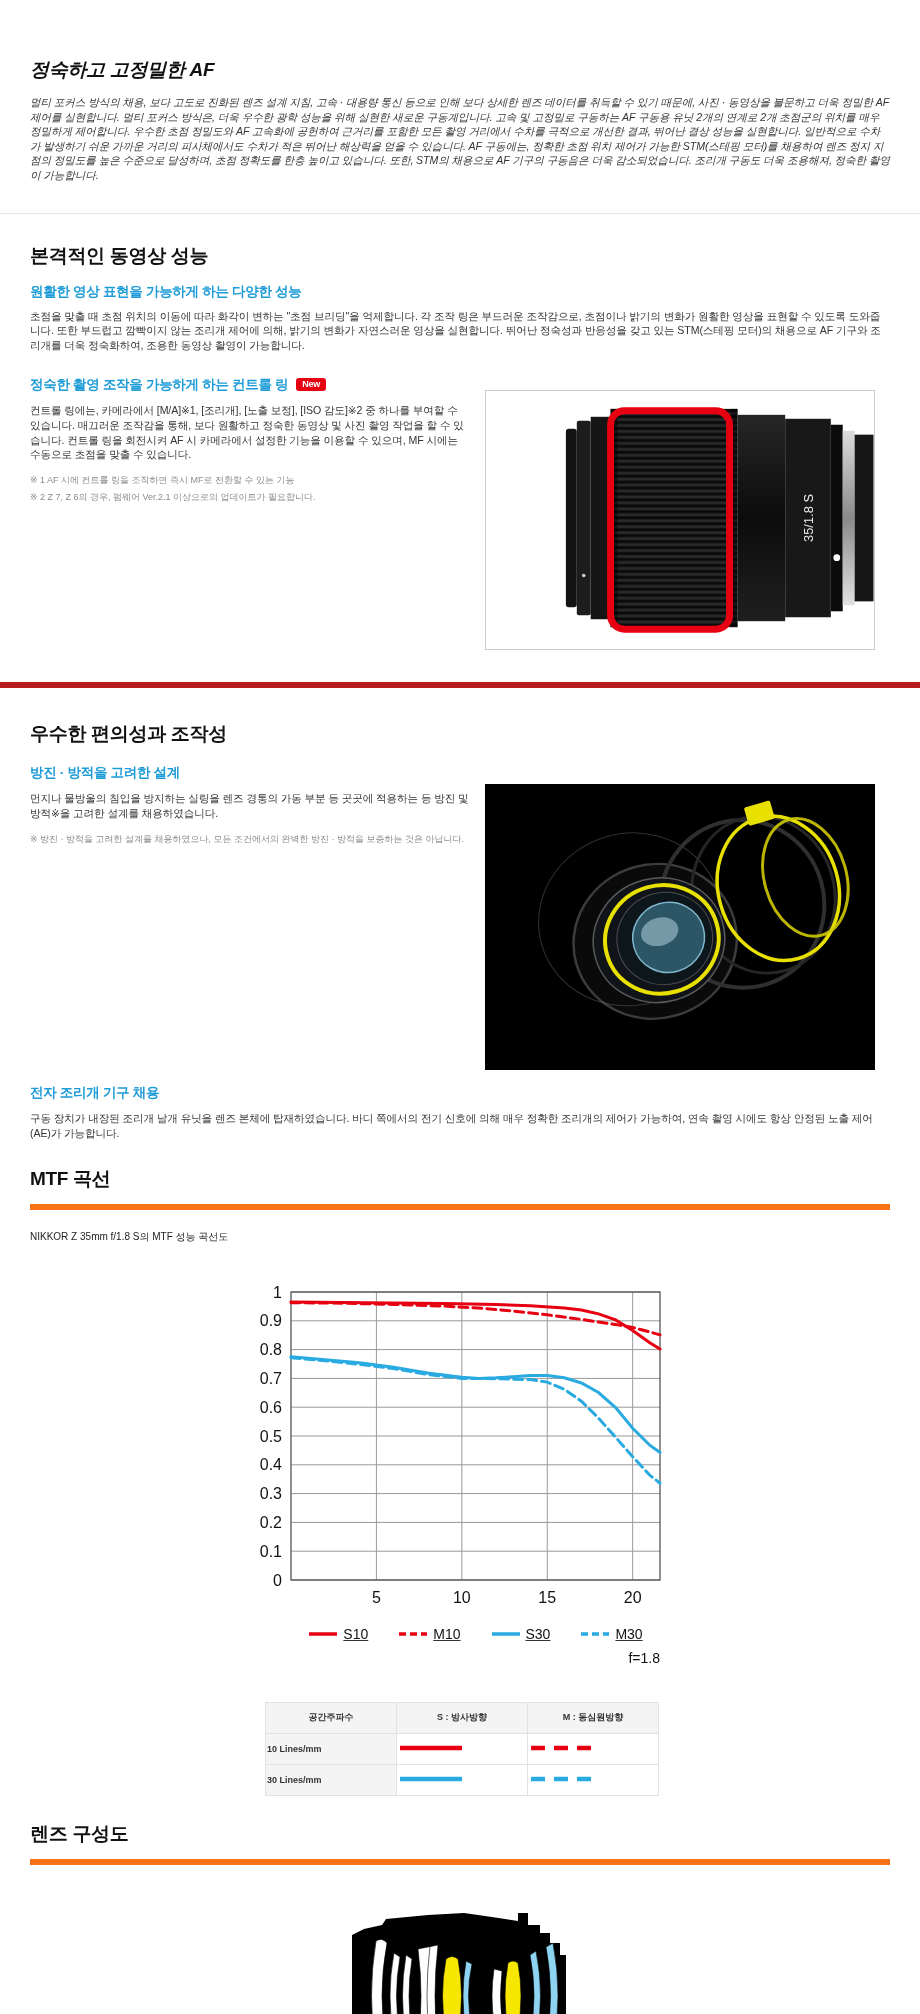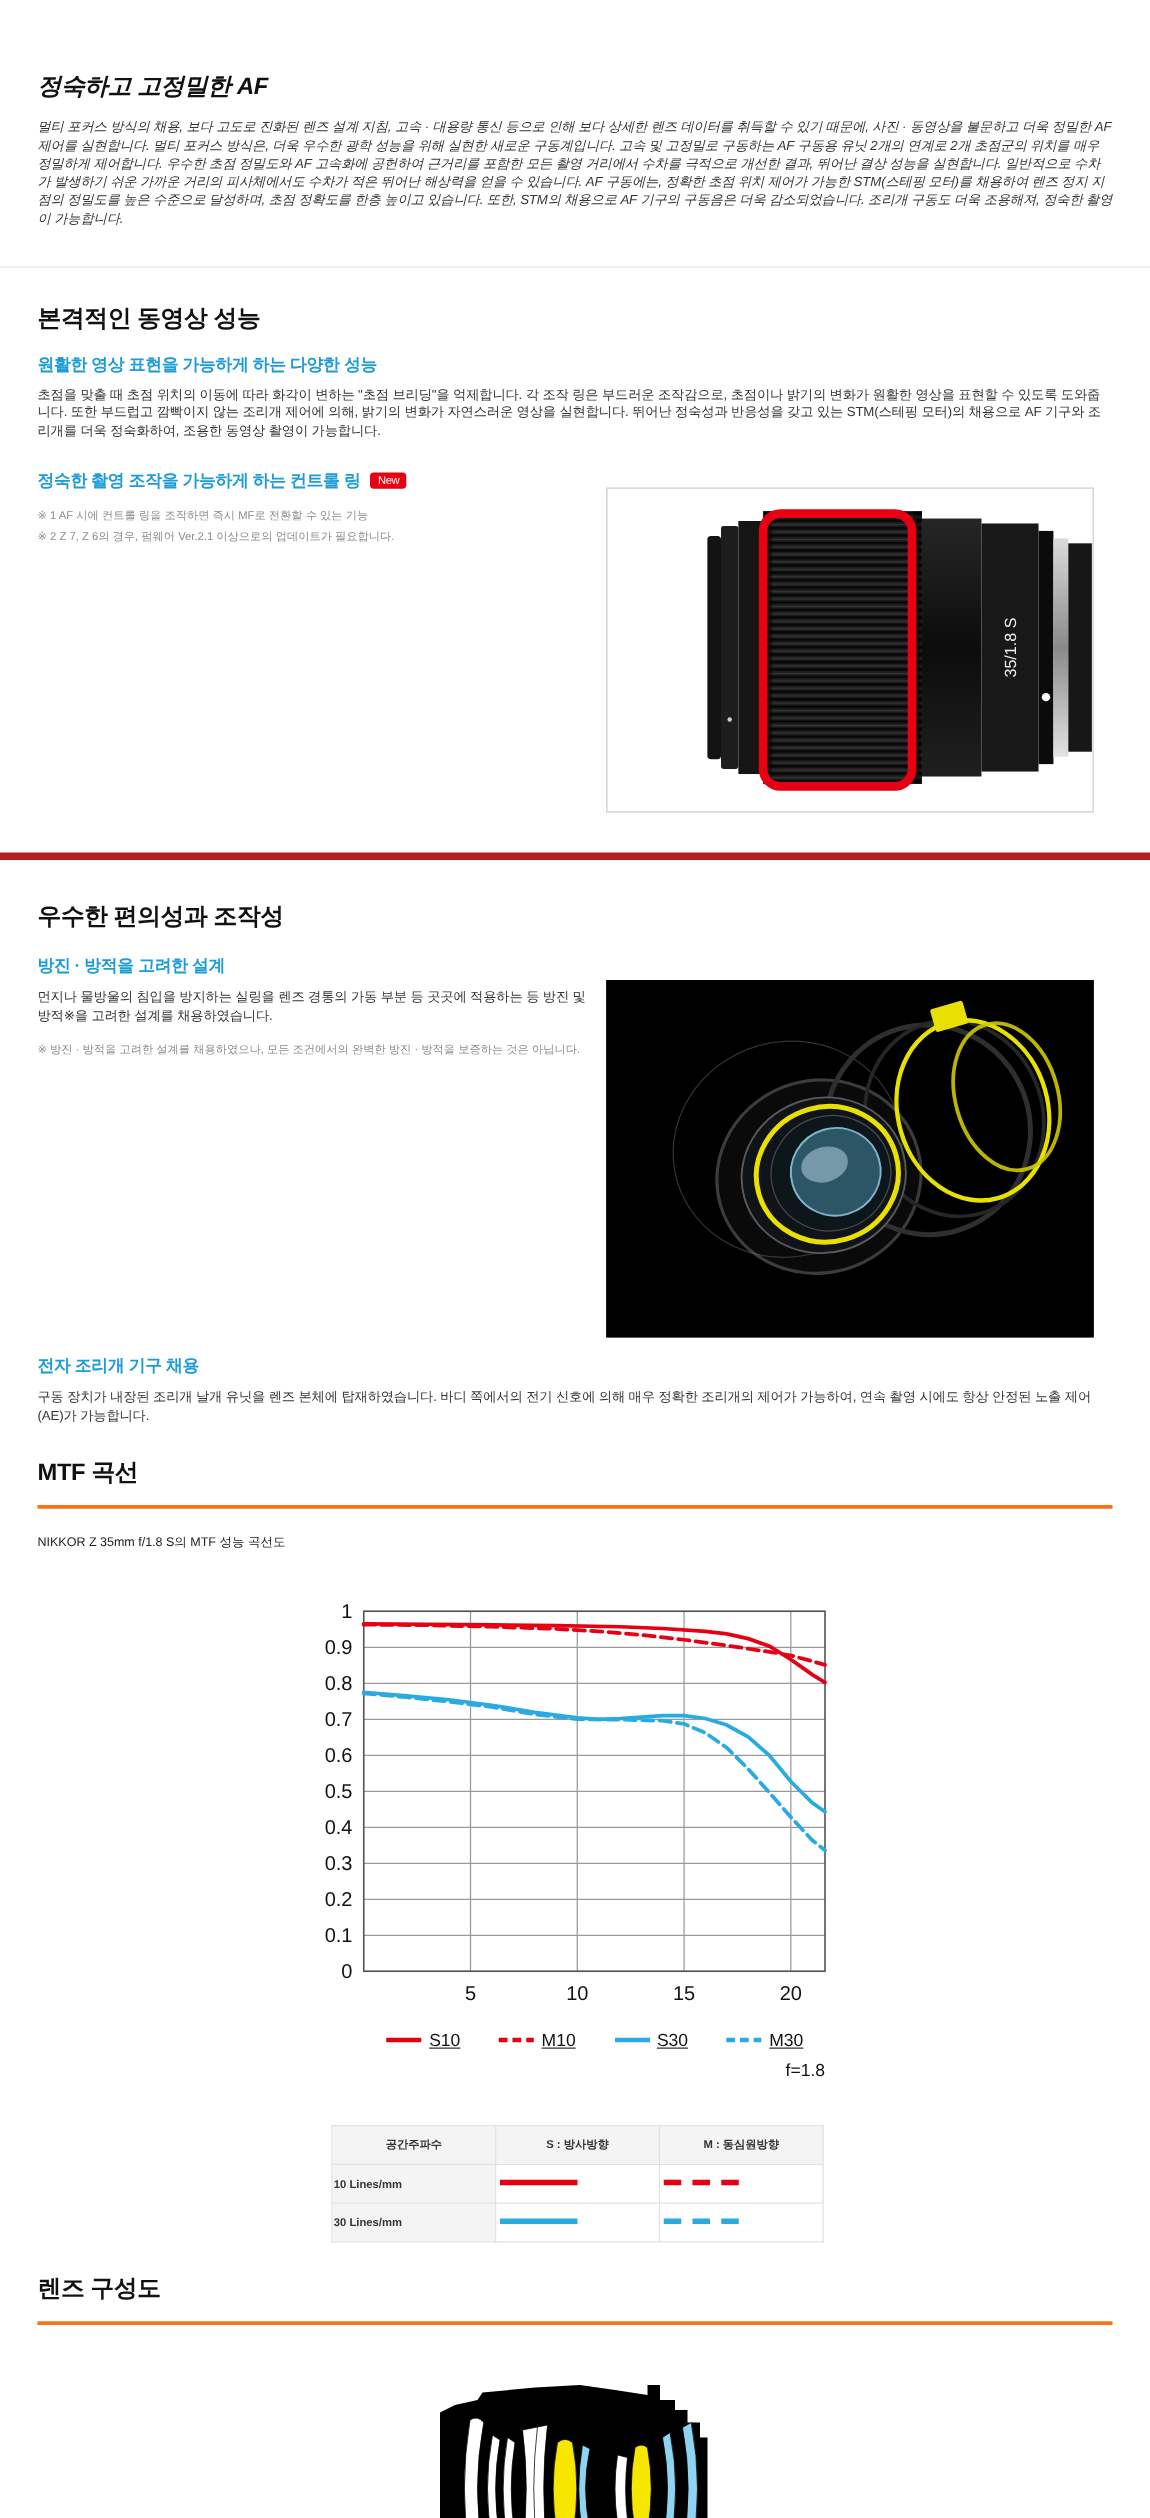--- a/index.html
+++ b/index.html
@@ -6,30 +6,30 @@
   body{width:920px;min-height:2014px;font-family:"Liberation Sans","DejaVu Sans",sans-serif;color:#333;}
   section{display:block;}
   .sec{padding:30px 30px 32px;}
   .sec.first{padding-top:58px;padding-bottom:30px;border-bottom:1px solid #e7e7e7;font-style:italic;}
   .sec.second{padding-top:30px;border-bottom:6px solid #b91c1c;}
   h2.sec-title{margin:0;font-size:19px;line-height:24px;color:#111;font-weight:bold;letter-spacing:-0.3px;}
   h3.sub-title{margin:0;font-size:13.5px;line-height:18px;color:#1e9cd7;font-weight:bold;letter-spacing:-0.3px;}
   p.body{margin:13px 0 0;font-size:10.6px;line-height:14.6px;color:#333;letter-spacing:-0.1px;}
   .note{margin-top:10px;font-size:9px;line-height:17px;color:#8b8b8b;}
   .badge-new{display:inline-block;vertical-align:2px;margin-left:8px;background:#e60012;color:#fff;
-    font-size:9px;font-weight:normal;line-height:13px;padding:0 6px;border-radius:3px;}
+    font-size:9px;font-weight:bold;line-height:13px;padding:0 6px;border-radius:3px;}
   .two-col{display:flex;margin-top:24px;}
   .two-col .left{width:440px;flex:0 0 440px;}
   .two-col .right{margin-left:15px;width:390px;flex:0 0 390px;}
   .img-frame{width:388px;height:258px;border:1px solid #ccc;background:#fff;margin-top:14px;}
   .img-dark{width:390px;height:286px;background:#000;margin-top:20px;}
   .sec.third{padding-top:34px;padding-bottom:0;}
   .sub-block{margin-top:26px;}
   .sec.mtf{padding-top:26px;padding-bottom:0;}
-  h2.ruled{border-bottom:3px solid #f97316;padding-bottom:13px;}
+  h2.ruled{border-bottom:6px solid #f97316;padding-bottom:13px;}
   .mtf-caption{margin:20px 0 0;font-size:10px;color:#222;}
   .chart-wrap{margin:38px 0 0 216px;width:424px;}
   .chart-legend{display:flex;justify-content:center;gap:30px;align-items:center;margin:4px 0 0 45px;width:369px;text-decoration:underline;}
   .chart-legend .lg{display:inline-flex;align-items:center;gap:5px;font-size:14px;color:#111;}
   .f-label{width:414px;margin:8px 0 0 0;text-align:right;font-size:14px;color:#111;}
   table.mtf{border-collapse:collapse;margin:36px 0 0 235px;width:394px;table-layout:fixed;}
   table.mtf th{background:#f4f4f4;font-size:9px;color:#333;font-weight:bold;height:28px;border:1px solid #e2e2e2;}
   table.mtf td{background:#fff;height:28px;border:1px solid #e2e2e2;text-align:left;font-size:9px;font-weight:bold;color:#333;}
   table.mtf td.freq{background:#f4f4f4;}
   .sec.cons{padding-top:26px;padding-bottom:28px;}
@@ -46,20 +46,21 @@
 <section class="sec second">
   <h2 class="sec-title">본격적인 동영상 성능</h2>
   <div style="margin-top:15px;">
     <h3 class="sub-title">원활한 영상 표현을 가능하게 하는 다양한 성능</h3>
     <p class="body" style="margin-top:8px;">초점을 맞출 때 초점 위치의 이동에 따라 화각이 변하는 "초점 브리딩"을 억제합니다. 각 조작 링은 부드러운 조작감으로, 초점이나 밝기의 변화가 원활한 영상을 표현할 수 있도록 도와줍니다. 또한 부드럽고 깜빡이지 않는 조리개 제어에 의해, 밝기의 변화가 자연스러운 영상을 실현합니다. 뛰어난 정숙성과 반응성을 갖고 있는 STM(스테핑 모터)의 채용으로 AF 기구와 조리개를 더욱 정숙화하여, 조용한 동영상 촬영이 가능합니다.</p>
   </div>
 
   <div class="two-col">
     <div class="left">
       <h3 class="sub-title"><span>정숙한 촬영 조작을 가능하게 하는 컨트롤 링</span><span class="badge-new">New</span></h3>
+      <p class="body" style="margin-top:9px;">컨트롤 링에는, 카메라에서 [M/A]※1, [조리개], [노출 보정], [ISO 감도]※2 중 하나를 부여할 수 있습니다. 매끄러운 조작감을 통해, 보다 원활하고 정숙한 동영상 및 사진 촬영 작업을 할 수 있습니다. 컨트롤 링을 회전시켜 AF 시 카메라에서 설정한 기능을 이용할 수 있으며, MF 시에는 수동으로 초점을 맞출 수 있습니다.</p>
       <div class="note">
         <div>※ 1 AF 시에 컨트롤 링을 조작하면 즉시 MF로 전환할 수 있는 기능</div>
         <div>※ 2 Z 7, Z 6의 경우, 펌웨어 Ver.2.1 이상으로의 업데이트가 필요합니다.</div>
       </div>
     </div>
     <div class="right">
       <div class="img-frame">
         
         <svg width="388" height="258" viewBox="0 0 390 260">
           <defs>

